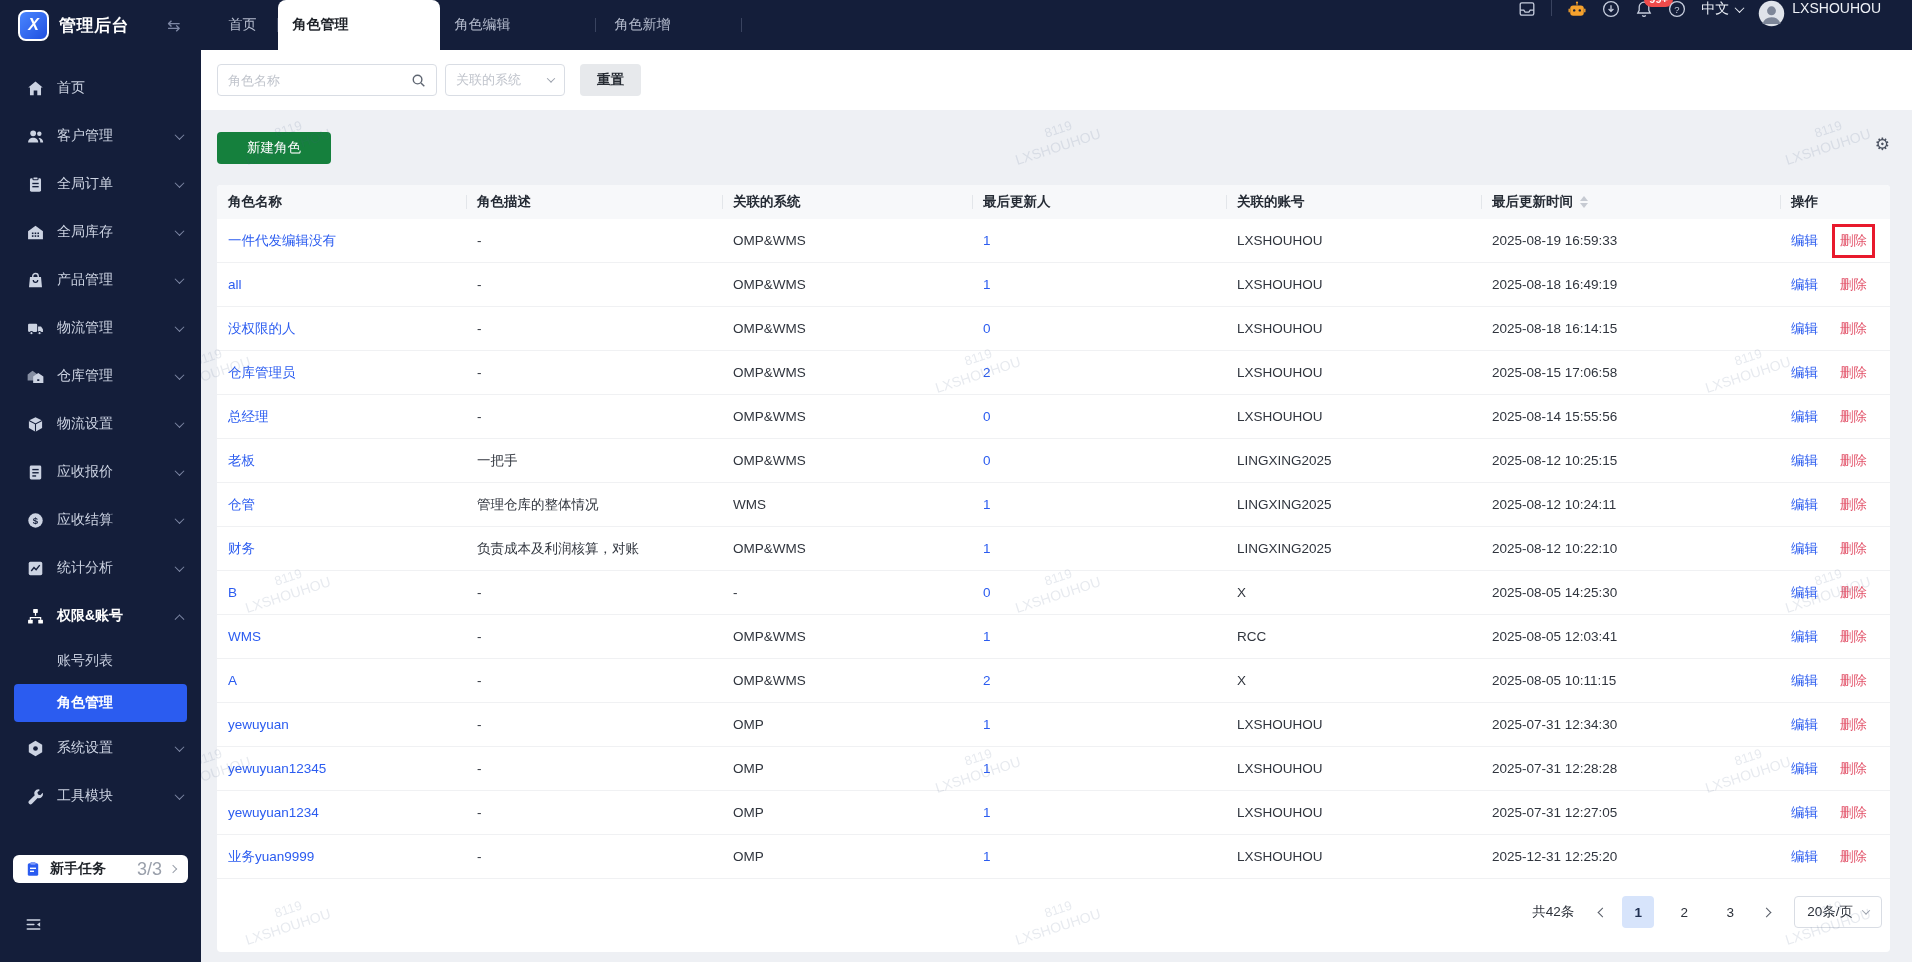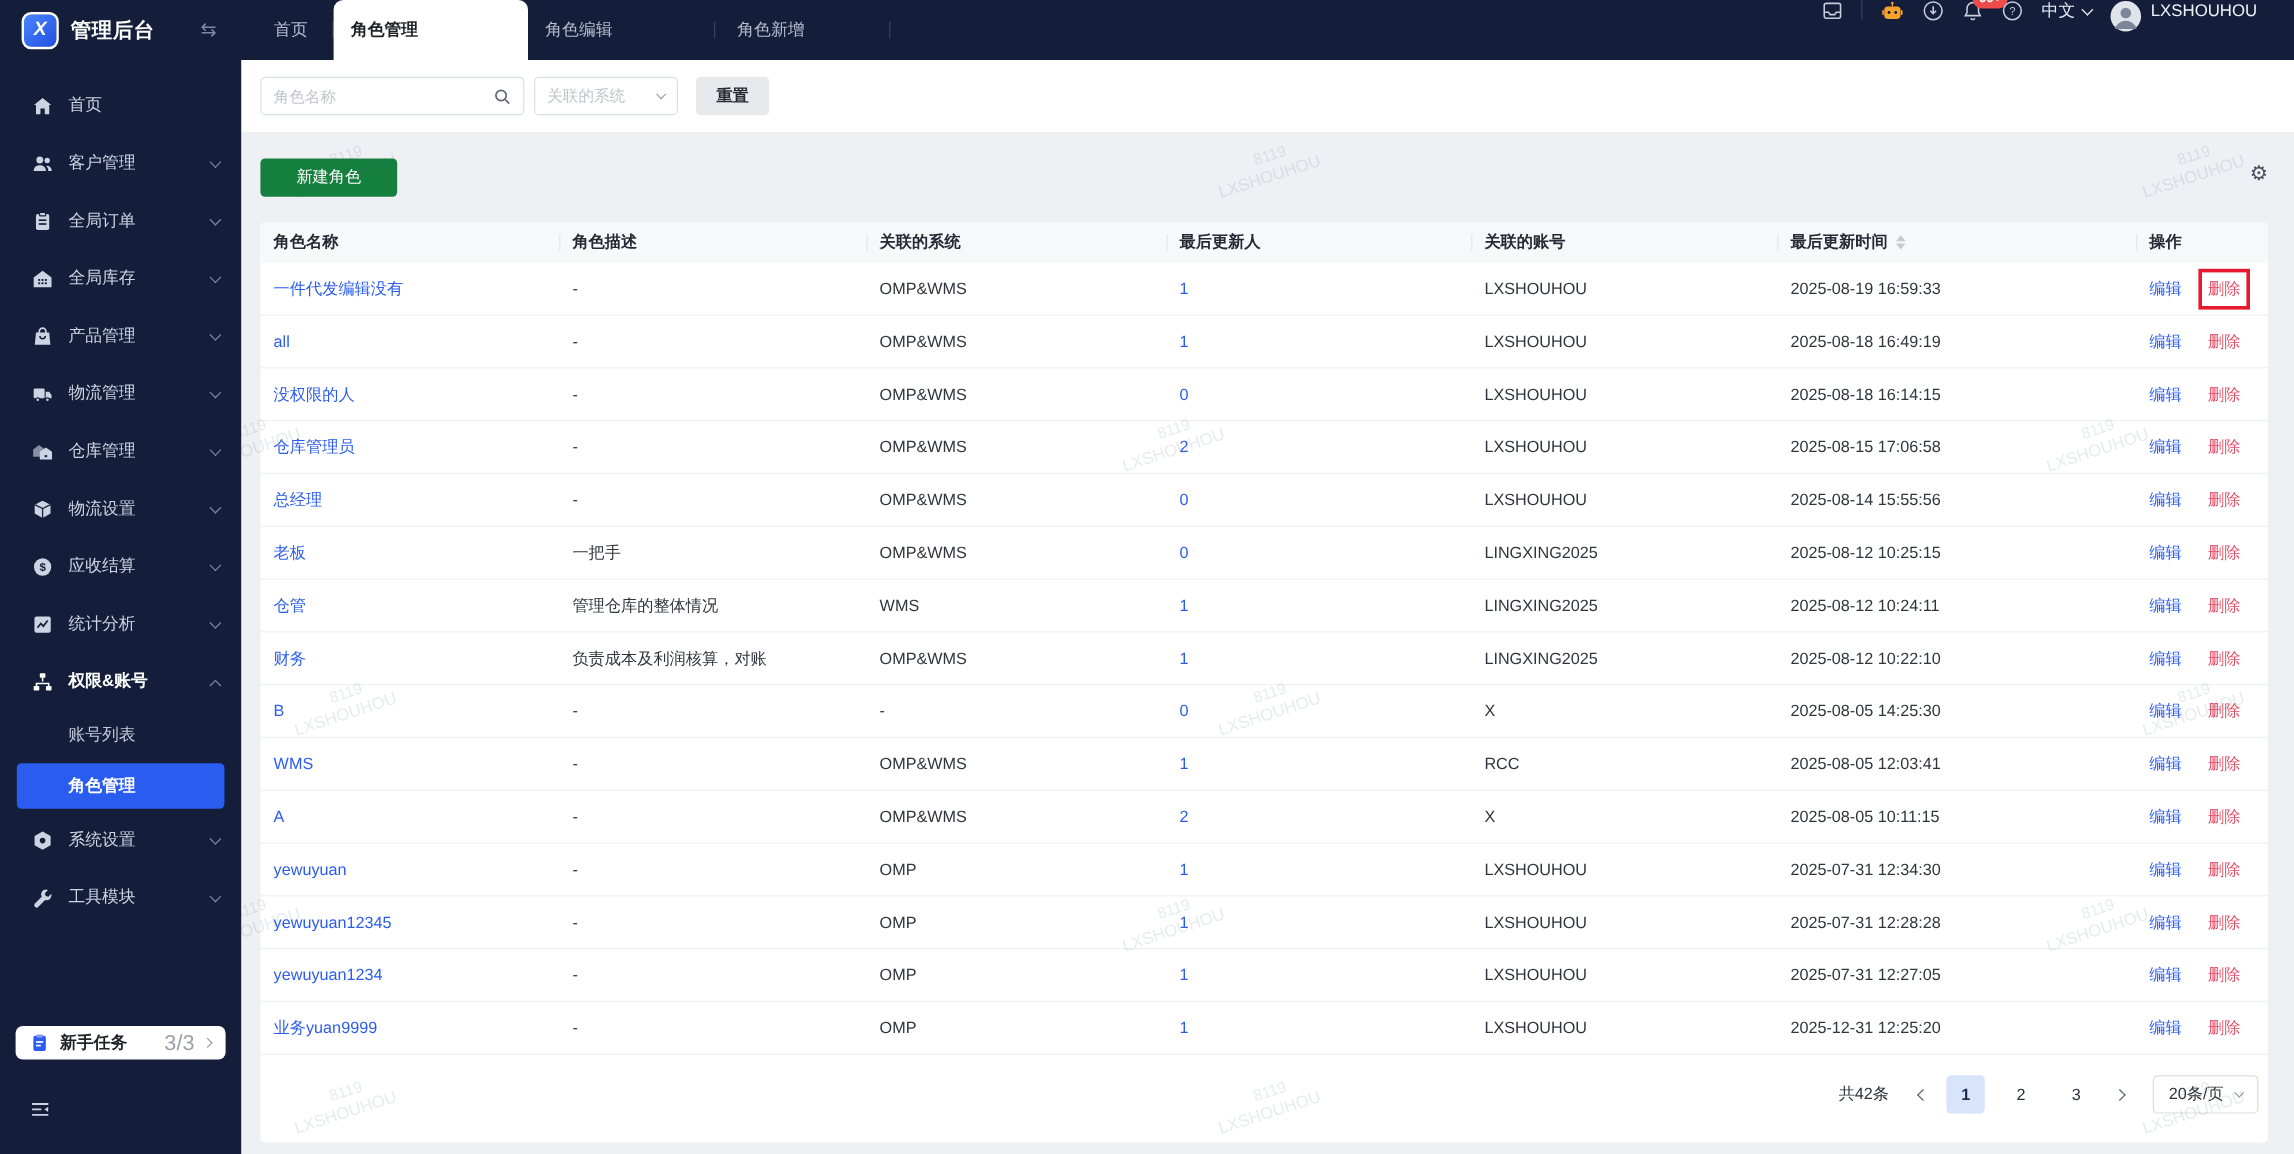--- a/index.html
+++ b/index.html
@@ -248,20 +248,30 @@
       <div class="nav-item ">
       <span class="ic"><svg viewBox="0 0 16 16">
             <path d="M8 1.2l6.2 3.1v6.9L8 14.8 1.8 11.2V4.3z" fill="currentColor"></path>
             <path d="M1.8 4.3L8 7.4l6.2-3.1M8 7.4v7.4" stroke="#141e3a" fill="none"></path>
           </svg></span>
       <span class="lbl">物流设置</span>
       <span class="chev cv "></span>
     </div>
       <div class="nav-item ">
       <span class="ic"><svg viewBox="0 0 16 16">
+            <rect x="2.6" y="1.4" width="10.8" height="13.2" rx="1.4" fill="currentColor"></rect>
+            <rect x="5" y="4.6" width="6" height="1.3" fill="#141e3a"></rect>
+            <rect x="5" y="7.6" width="6" height="1.3" fill="#141e3a"></rect>
+            <rect x="5" y="10.6" width="3.6" height="1.3" fill="#141e3a"></rect>
+          </svg></span>
+      <span class="lbl">应收报价</span>
+      <span class="chev cv "></span>
+    </div>
+      <div class="nav-item ">
+      <span class="ic"><svg viewBox="0 0 16 16">
             <circle cx="8" cy="8" r="6.8" fill="currentColor"></circle>
             <text x="8" y="11.2" text-anchor="middle" font-size="9" font-weight="bold" fill="#141e3a">$</text>
           </svg></span>
       <span class="lbl">应收结算</span>
       <span class="chev cv "></span>
     </div>
       <div class="nav-item ">
       <span class="ic"><svg viewBox="0 0 16 16">
             <rect x="1.6" y="1.6" width="12.8" height="12.8" rx="1.6" fill="currentColor"></rect>
             <path d="M4 10.4l2.6-3.2 2 2 3.4-4.4" stroke="#141e3a" stroke-width="1.3" fill="none"></path>

